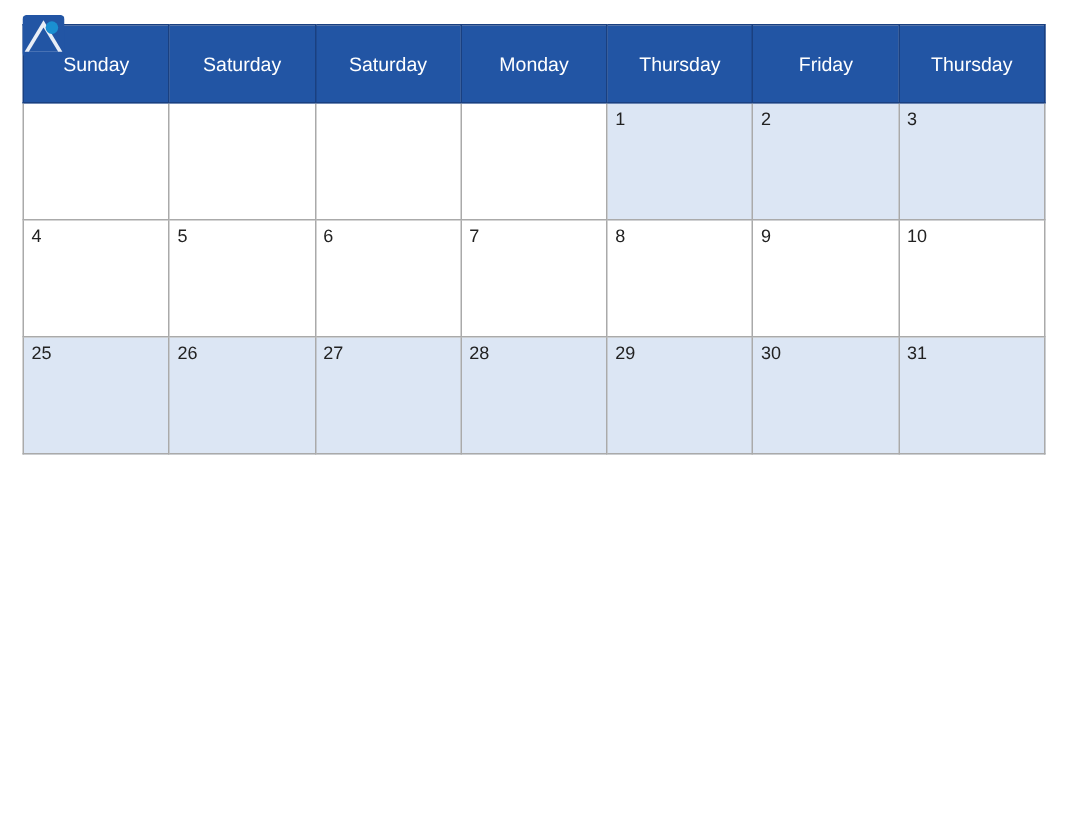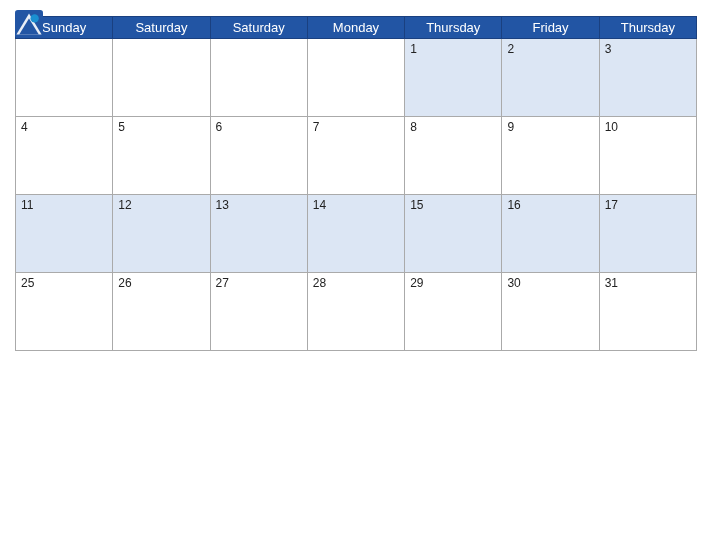--- a/index.html
+++ b/index.html
@@ -65,21 +65,21 @@
     }
     .calendar-table {
       width: 100%;
       border-collapse: collapse;
       table-layout: fixed;
     }
     .day-header {
       background: #2255a4;
       color: #fff;
       text-align: center;
-      padding: 3px 2px;
+      padding: 18px 2px;
       font-size: 13px;
       font-weight: normal;
       border: 1px solid #1a4080;
     }
     .week-row td {
       border: 1px solid #aaa;
       vertical-align: top;
       height: 78px;
       padding: 3px 5px;
       font-size: 12px;
@@ -170,43 +170,20 @@
           </td>
           <td>
             <span class="day-num">9</span>
           </td>
           <td>
             <span class="day-num">10</span>
           </td>
         </tr>
         <tr class="week-row row-blue">
           <td>
-            <span class="day-num">11</span>
-          </td>
-          <td>
-            <span class="day-num">12</span>
-          </td>
-          <td>
-            <span class="day-num">13</span>
-          </td>
-          <td>
-            <span class="day-num">14</span>
-          </td>
-          <td>
-            <span class="day-num">15</span>
-          </td>
-          <td>
-            <span class="day-num">16</span>
-          </td>
-          <td>
-            <span class="day-num">17</span>
-          </td>
-        </tr>
-        <tr class="week-row row-blue">
-          <td>
             <span class="day-num">25</span>
           </td>
           <td>
             <span class="day-num">26</span>
           </td>
           <td>
             <span class="day-num">27</span>
           </td>
           <td>
             <span class="day-num">28</span>

